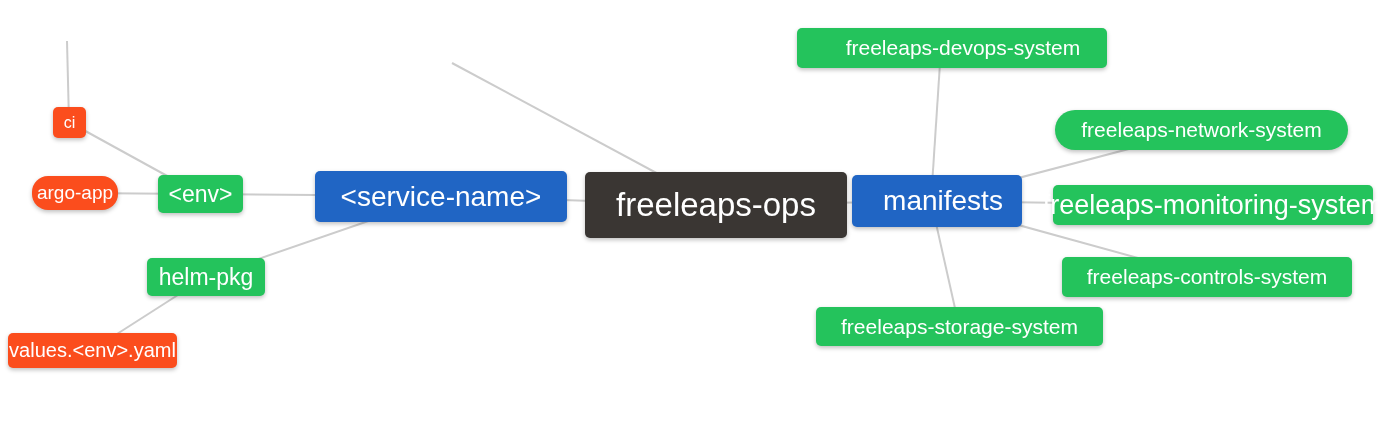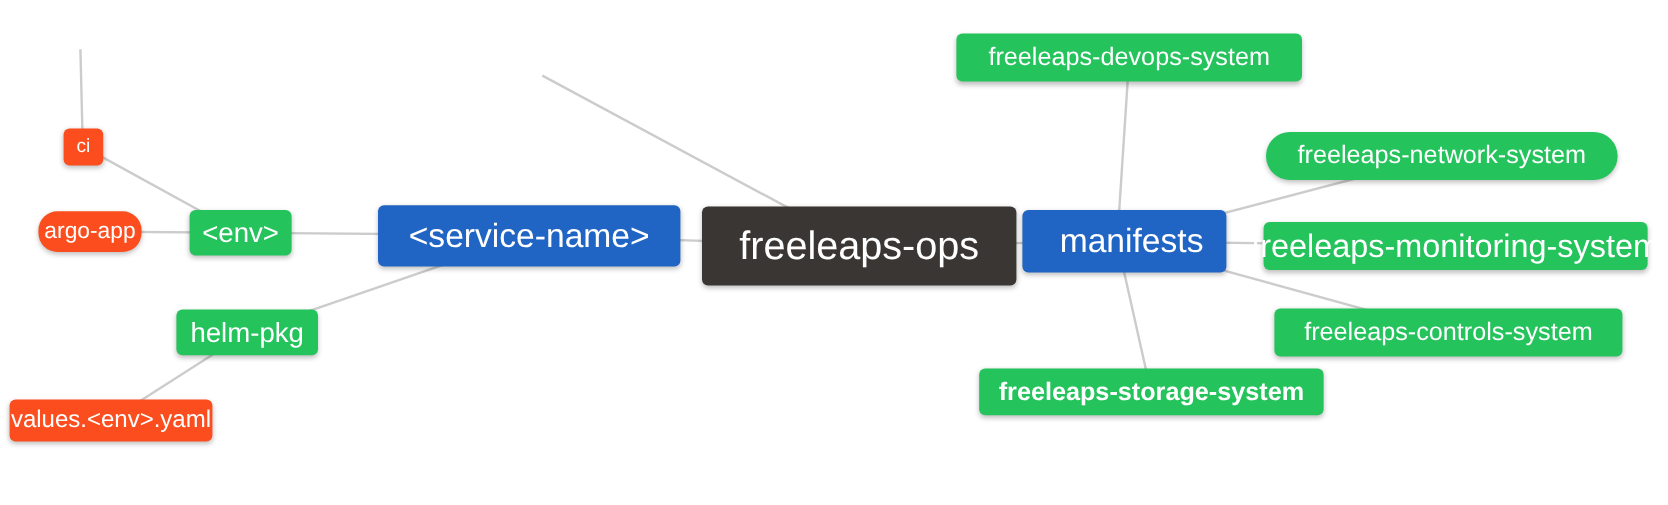--- a/index.html
+++ b/index.html
@@ -42,25 +42,25 @@
   .n-jenkinsfile { left: 22px;   top: 26px;  width: 91px;  height: 31px; font-size: 14px; }
   .n-ci          { left: 53px;   top: 107px; width: 33px;  height: 31px; font-size: 16px; }
   .n-argo-app    { left: 32px;   top: 176px; width: 86px;  height: 34px; font-size: 19px; border-radius: 16px; }
   .n-env         { left: 158px;  top: 175px; width: 85px;  height: 38px; font-size: 23px; }
   .n-helm-pkg    { left: 147px;  top: 258px; width: 118px; height: 38px; font-size: 23px; }
   .n-values      { left: 8px;    top: 333px; width: 169px; height: 35px; font-size: 20px; }
   .n-fcp         { left: 314px;  top: 36px;  width: 277px; height: 54px; font-size: 28px; }
   .n-service     { left: 315px;  top: 171px; width: 252px; height: 51px; font-size: 28px; }
   .n-ops         { left: 585px;  top: 172px; width: 262px; height: 66px; font-size: 33px; }
   .n-manifests   { left: 852px;  top: 175px; width: 158px; height: 52px; font-size: 28px; padding-left: 12px; }
-  .n-devops      { left: 797px;  top: 28px;  width: 288px; height: 40px; font-size: 21px; }
+  .n-devops      { left: 797px;  top: 28px;  width: 288px; height: 40px; font-size: 21px; padding-left: 22px; }
   .n-network     { left: 1055px; top: 110px; width: 293px; height: 40px; font-size: 21px; border-radius: 20px; }
   .n-monitoring  { left: 1053px; top: 185px; width: 320px; height: 40px; font-size: 27px; }
   .n-controls    { left: 1062px; top: 257px; width: 290px; height: 40px; font-size: 21px; }
-  .n-storage     { left: 816px;  top: 307px; width: 287px; height: 39px; font-size: 21px; font-weight: bold; }
+  .n-storage     { left: 816px;  top: 307px; width: 287px; height: 39px; font-size: 21px; }
 </style>
 </head>
 <body>
 
 <div id="canvas">
 
   <svg id="edges" width="1390" height="421">
     <g stroke="#cccccc" stroke-width="2" fill="none">
       <line x1="67" y1="41" x2="69" y2="122"></line>
       <line x1="69" y1="122" x2="200" y2="194"></line>

